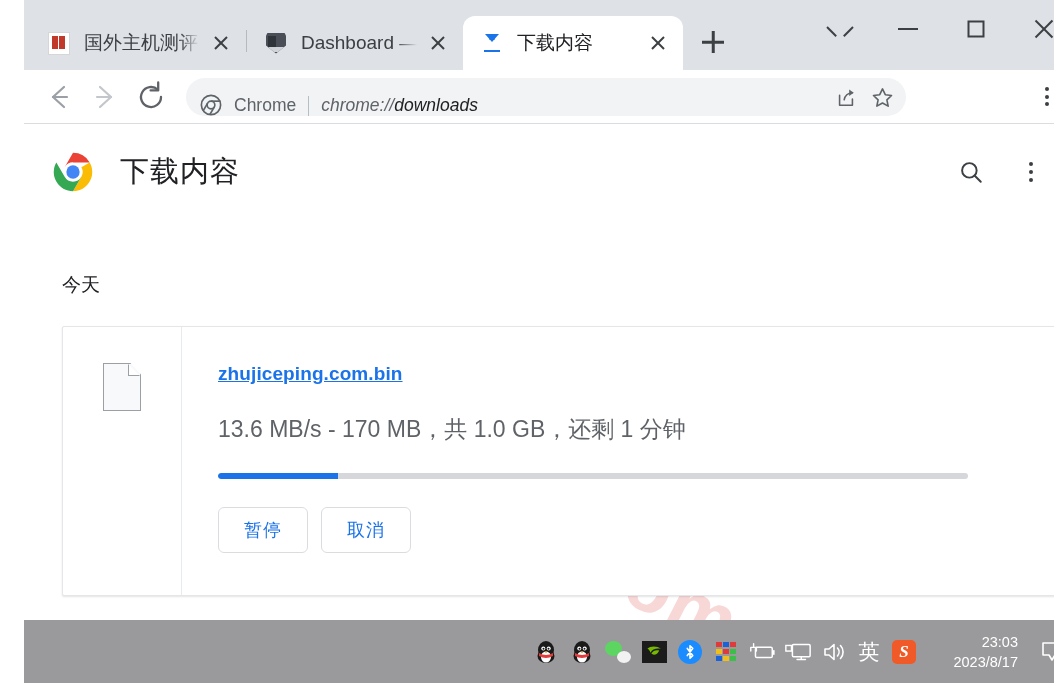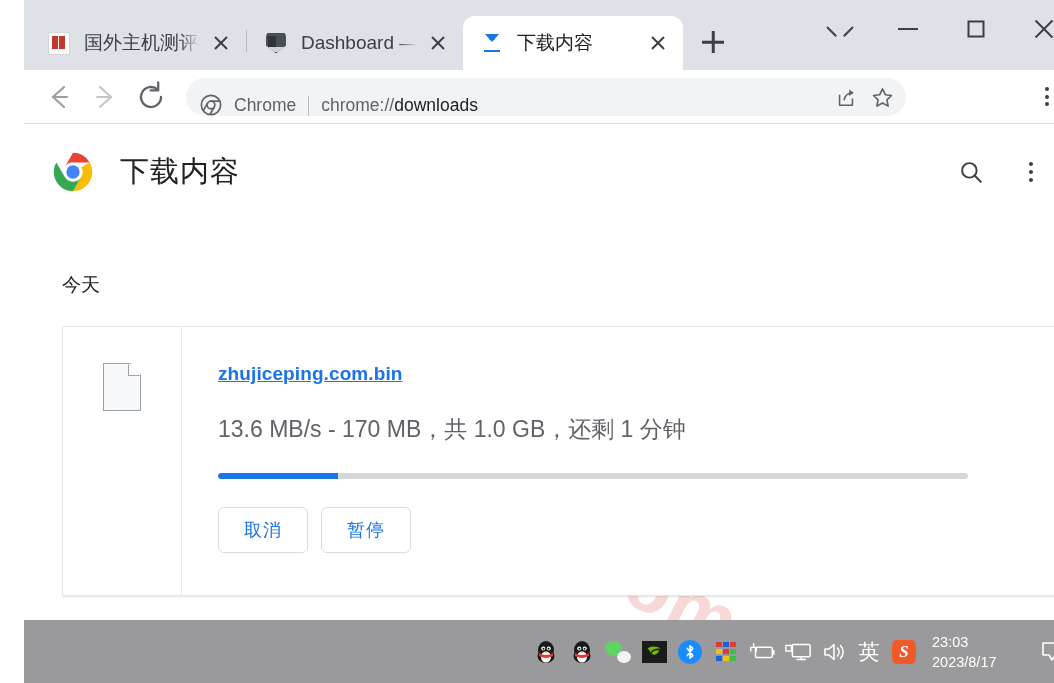--- a/index.html
+++ b/index.html
@@ -280,20 +280,21 @@
     height: 20px;
     background: #b9bdc1;
     margin: 0 12px;
     flex: 0 0 1px;
   }
   .omni-url {
     font-size: 17.5px;
     color: #202124;
     white-space: nowrap;
     flex: 1 1 auto;
+    font-style: italic;
   }
   .omni-url .scheme { color: #5f6368; }
   .omni-btn {
     width: 36px; height: 36px;
     flex: 0 0 36px;
     position: relative;
     display: flex;
     align-items: center;
     justify-content: center;
   }
@@ -501,21 +502,21 @@
   }
   .tray-item {
     width: 36px; height: 44px;
     display: flex;
     align-items: center;
     justify-content: center;
     position: relative;
   }
   .clock {
     width: 86px;
-    text-align: left;
+    text-align: right;
     color: #ffffff;
     font-size: 14.5px;
     line-height: 20px;
     margin: 0 10px 0 10px;
   }
   .notif {
     width: 38px; height: 44px;
     display: flex;
     align-items: center;
     justify-content: center;
@@ -729,22 +730,22 @@
         <div class="card-iconcol">
           <span class="file-icon"></span>
         </div>
         <div class="card-body">
           <a class="file-name" href="#">zhujiceping.com.bin</a>
           <div class="file-status">13.6 MB/s - 170 MB，共 1.0 GB，还剩 1 分钟</div>
           <div class="progress-track">
             <div class="progress-fill" id="progress-fill" style="width: 16%;"></div>
           </div>
           <div class="card-buttons">
+            <button class="card-btn">暂停</button>
             <button class="card-btn">取消</button>
-            <button class="card-btn">暂停</button>
           </div>
         </div>
       </div>
 
     </div>
   </div>
 
   <div class="taskbar">
     <div class="tray">
 

